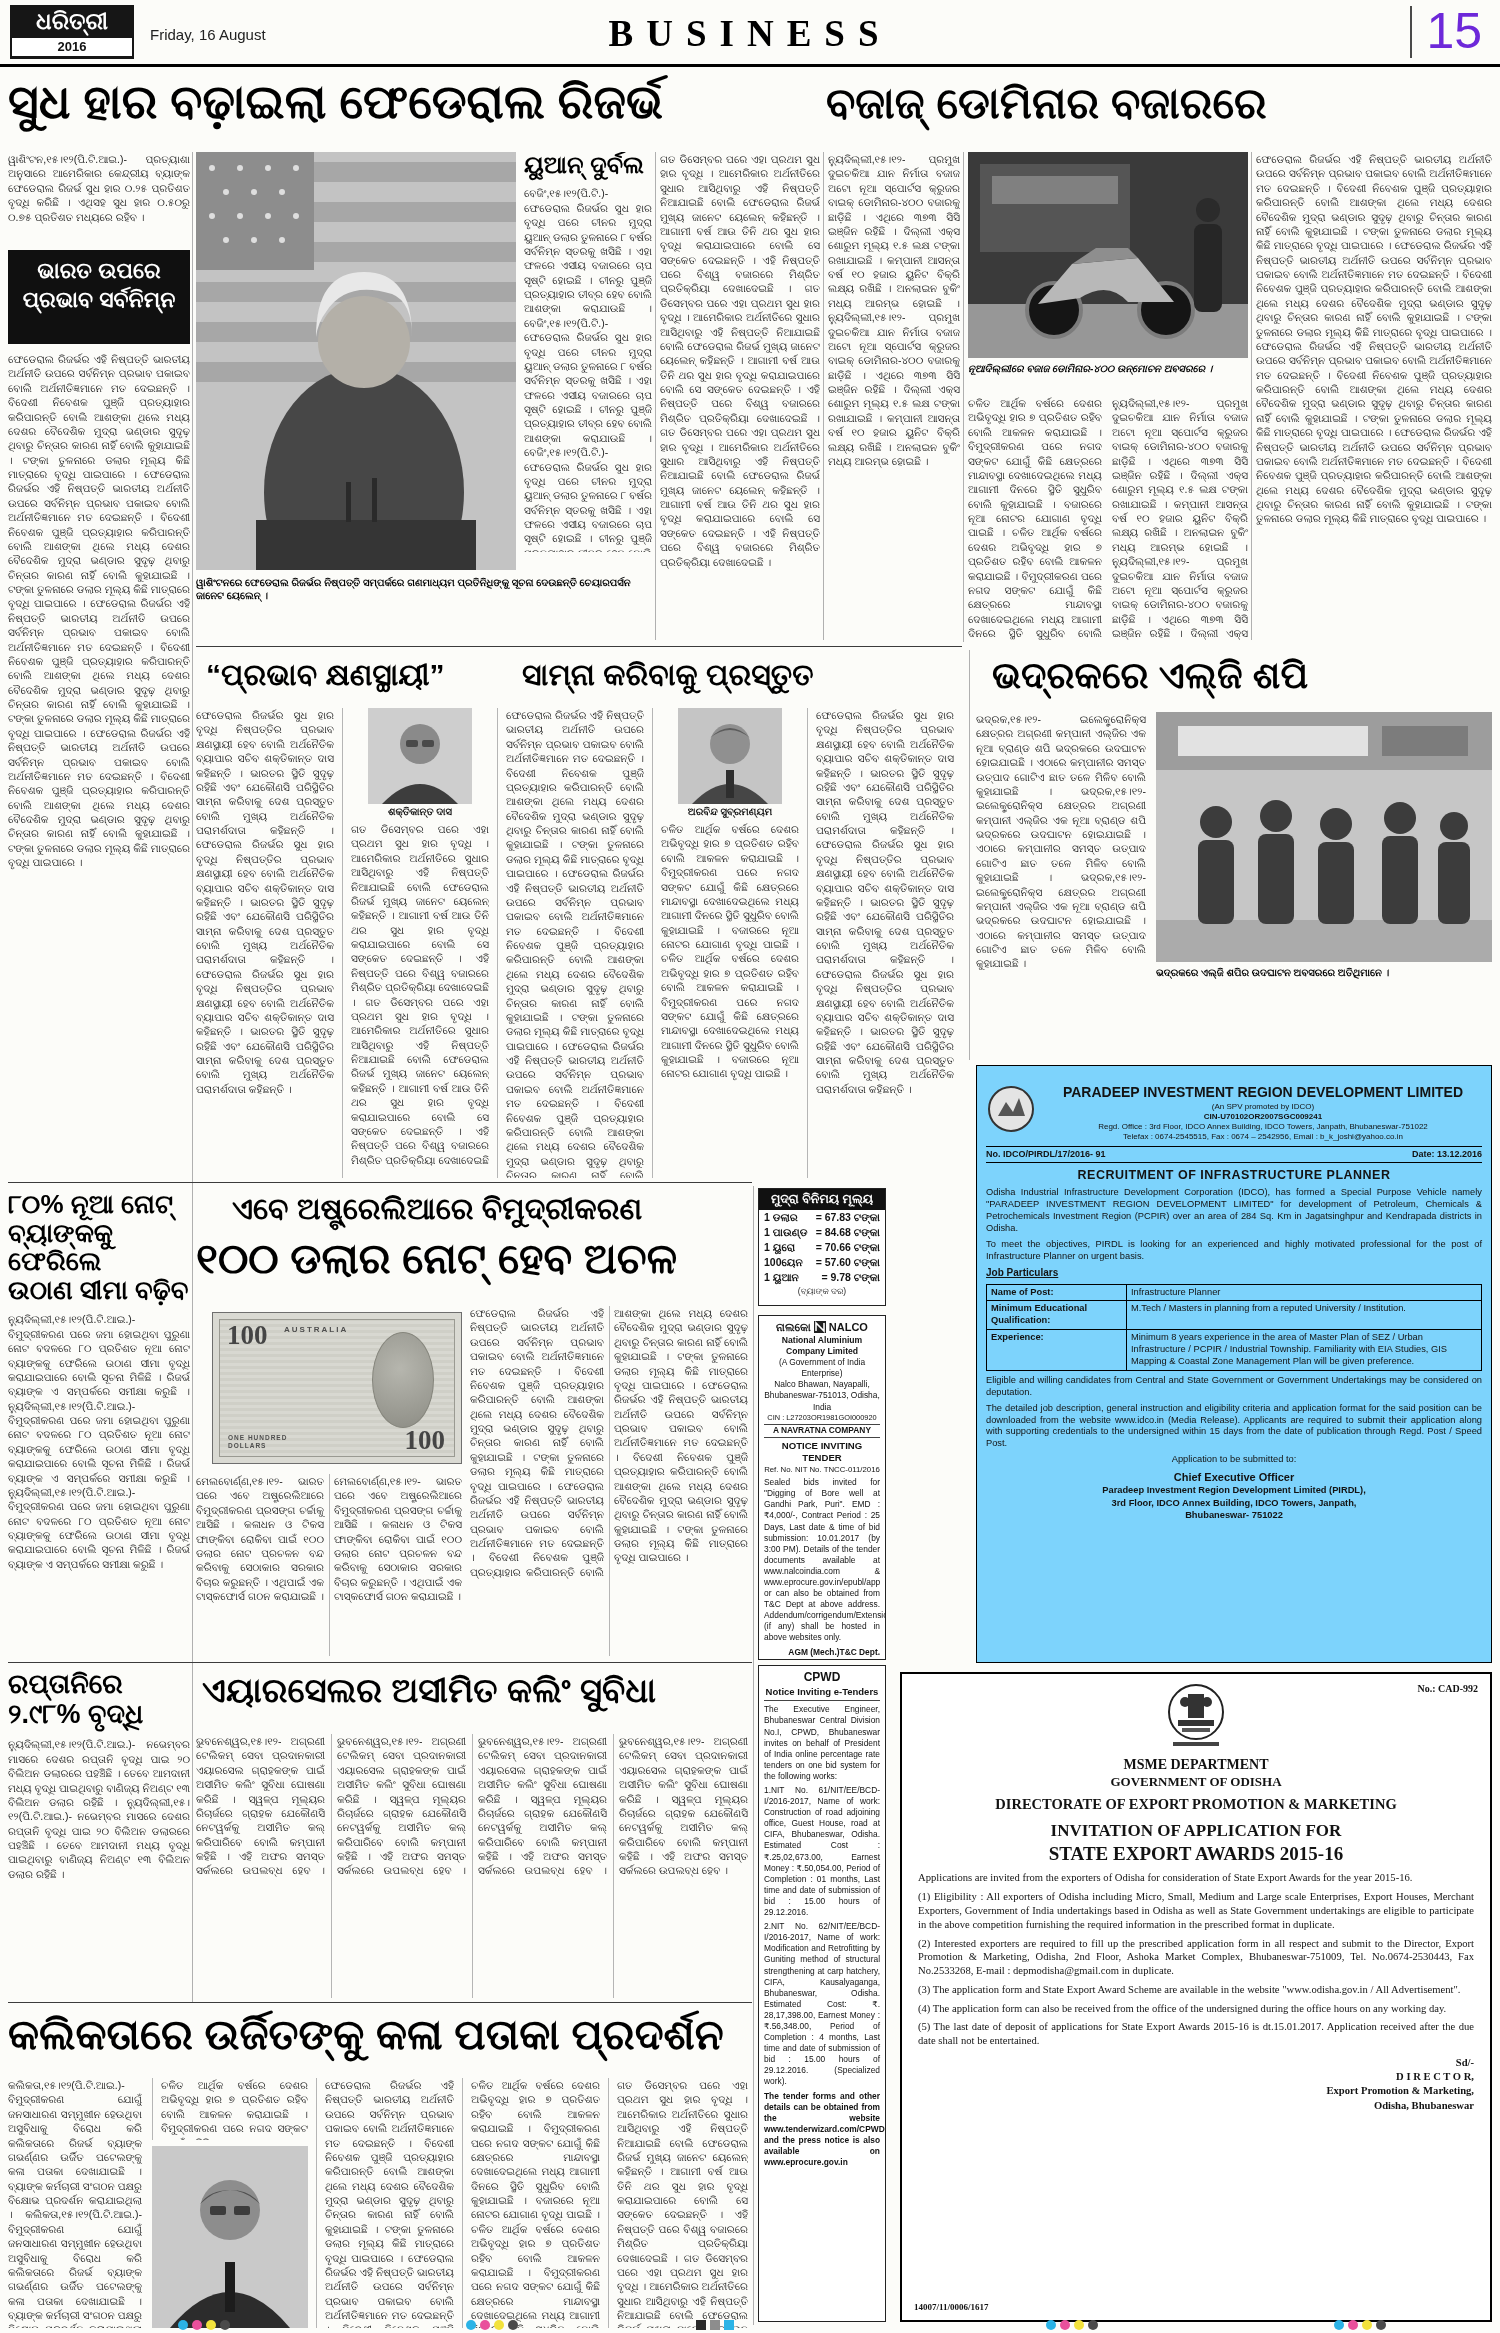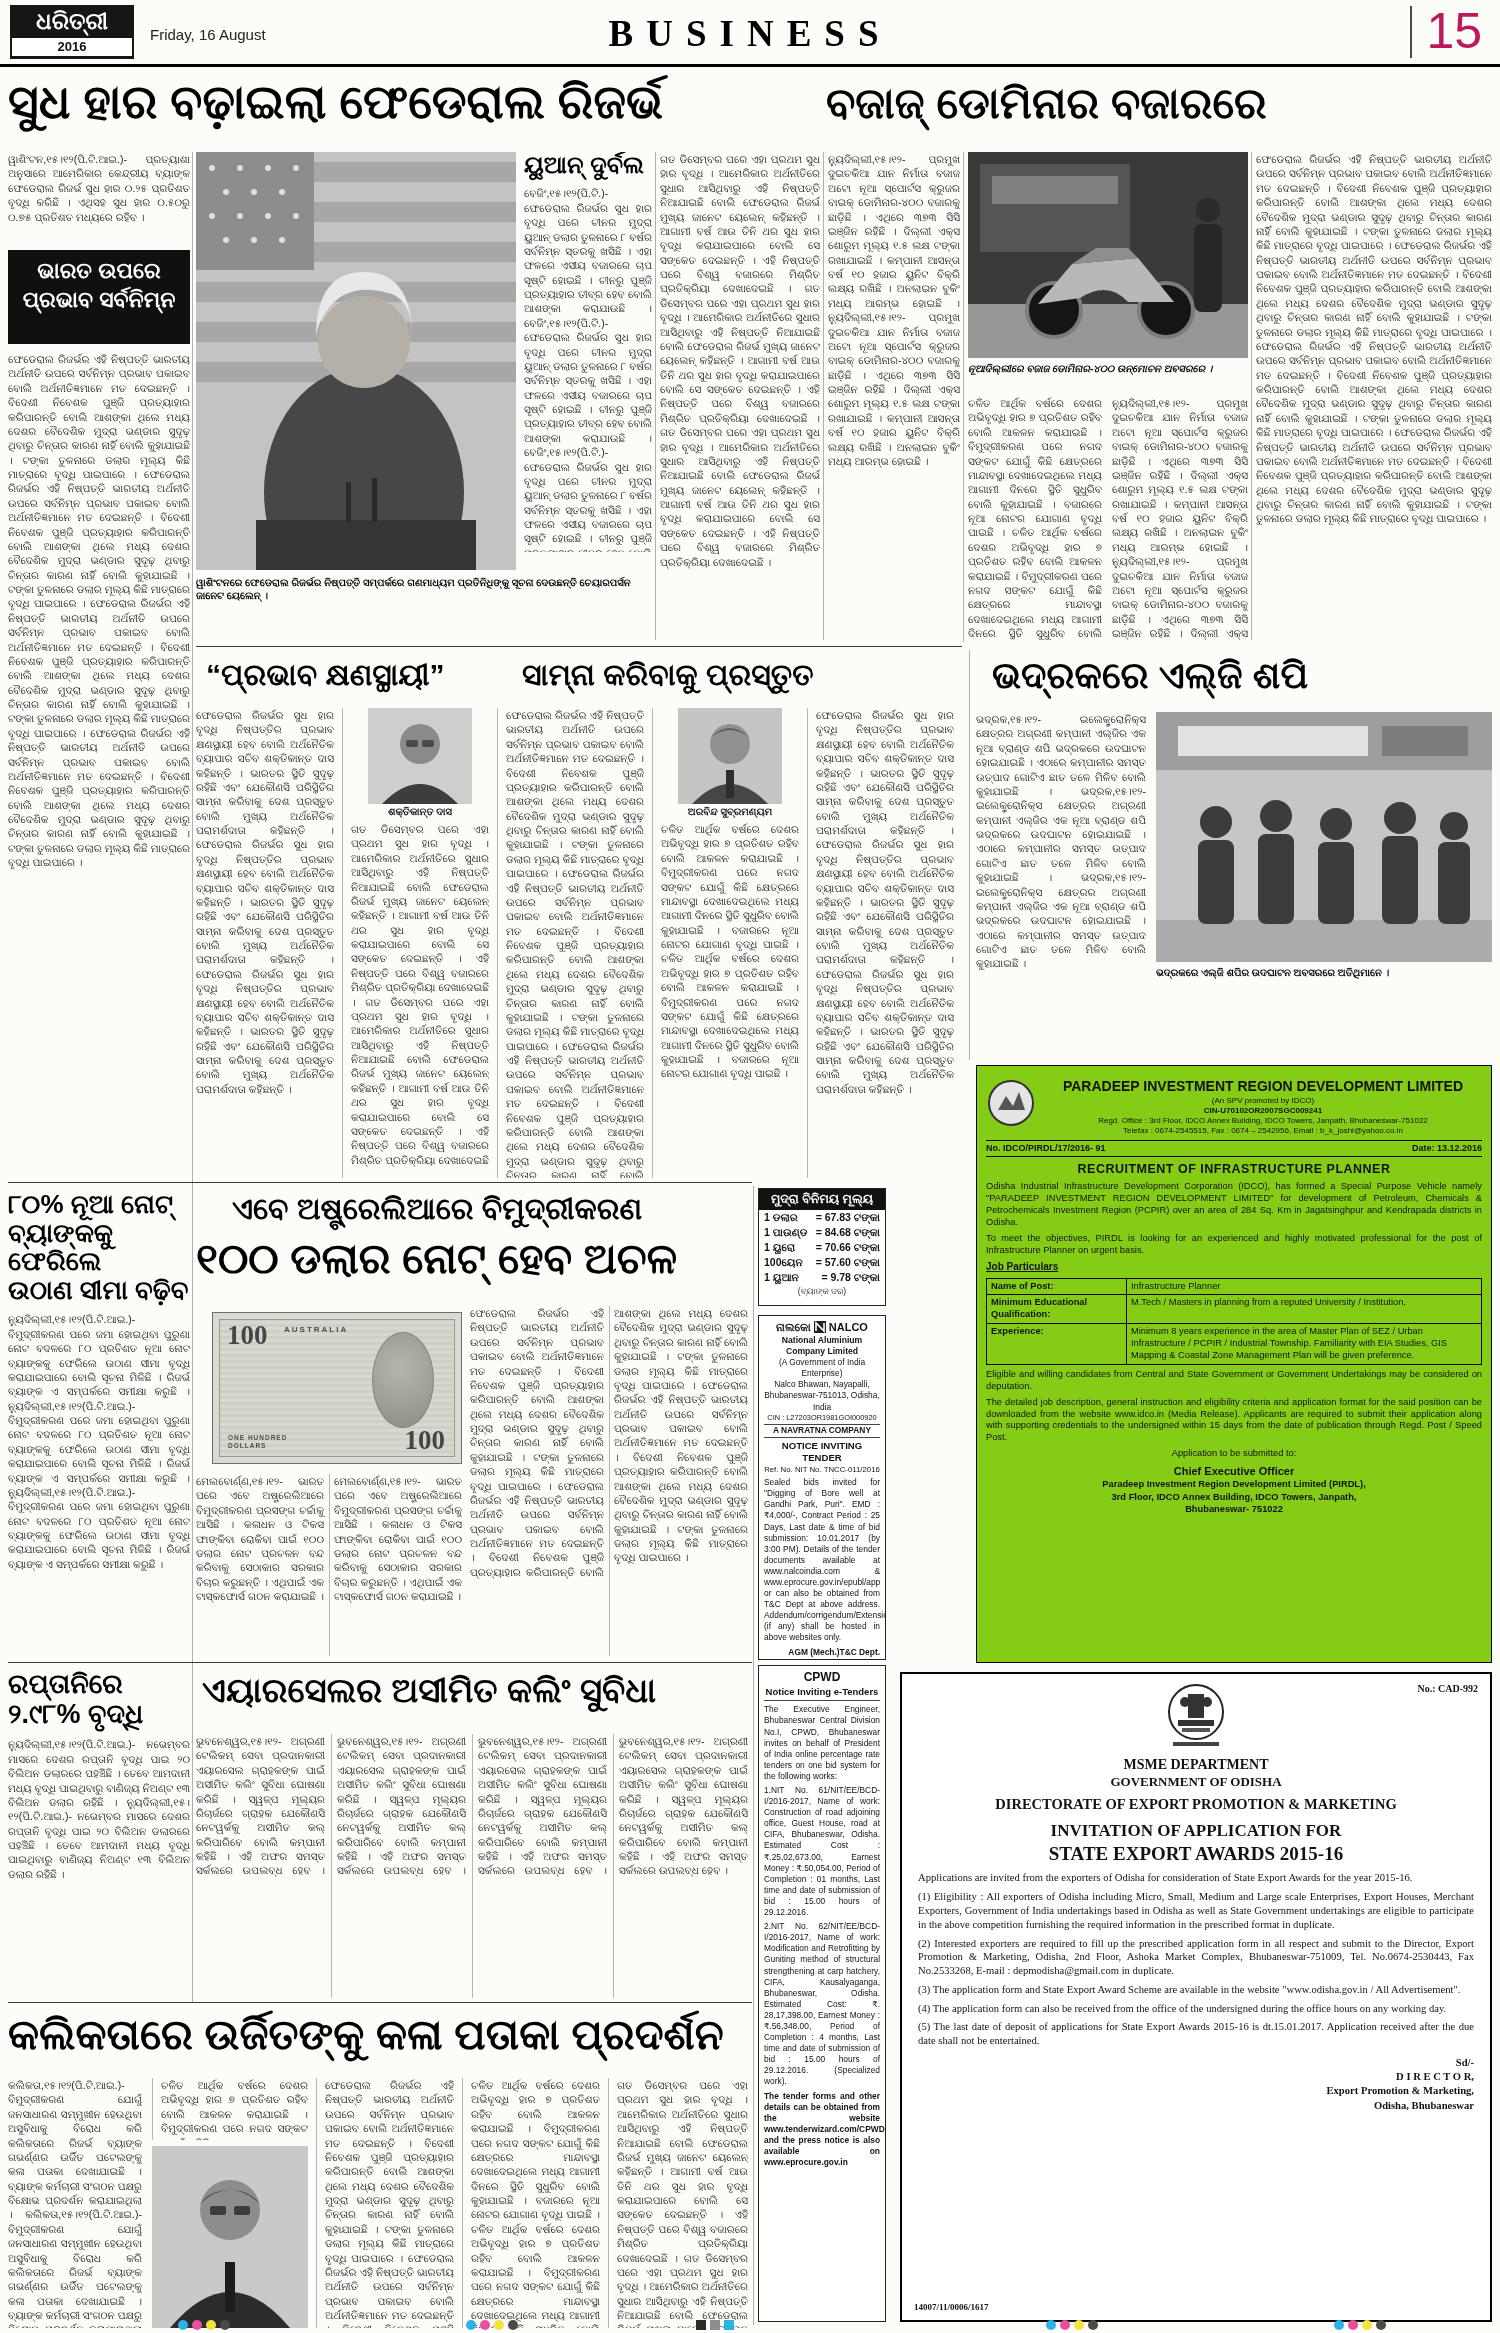--- a/index.html
+++ b/index.html
@@ -15,21 +15,21 @@
   .hr{position:absolute;height:1px;background:#3c3c3c;}
   .photo{overflow:hidden;background:#bdbdbd;}
   .photo svg{display:block;width:100%;height:100%;}
 
   
   .masthead{background:#161616;display:flex;flex-direction:column;text-align:center;}
   .m-title{color:#fff;font-weight:700;font-size:23px;line-height:33px;}
   .m-year{background:#fff;color:#111;font-weight:700;font-size:13px;line-height:18px;border:2px solid #161616;border-top:none;}
   .issue-date{font-size:15px;color:#222;}
   .section-title{font-family:"Liberation Serif","DejaVu Serif",serif;font-weight:700;font-size:37px;letter-spacing:13px;text-align:center;color:#000;}
-  .pageno{font-size:50px;color:#be185d;}
+  .pageno{font-size:50px;color:#6d28d9;}
 
   .impact-box{background:#101010;color:#fff;font-weight:700;font-size:22px;line-height:1.3;text-align:center;padding:7px 4px;height:94px;overflow:hidden;margin-top:6px;}
 
   .feature-cols{display:flex;}
   .fcol{flex:1;padding:0 8px;border-left:1px solid #b5b5b5;overflow:hidden;}
   .fcol:first-child{border-left:none;padding-left:0;}
   .pname{font-size:10px;font-weight:700;text-align:center;margin:2px 0 4px 0;}
 
   
   .curr{border:1px solid #222;background:#fff;overflow:hidden;}
@@ -37,21 +37,21 @@
   .curr-row{display:flex;justify-content:space-between;padding:1px 5px;font-size:10.5px;font-weight:700;}
   .curr-foot{text-align:center;font-size:8.5px;padding-top:1px;color:#222;}
 
   
   .smallad{border:1px solid #222;background:#fff;padding:4px 5px;overflow:hidden;font-size:8.4px;line-height:1.32;text-align:justify;}
   .smallad .c{text-align:center;}
   .adtitle{font-weight:700;font-size:12px;text-align:center;}
   .adsub{font-weight:700;font-size:9.5px;text-align:center;border-bottom:1px solid #444;padding-bottom:2px;margin-bottom:3px;}
 
   
-  .paradeep{border:1.5px solid #000;background:#84cc16;padding:12px 9px;overflow:hidden;font-size:9.3px;line-height:1.28;}
+  .paradeep{border:1.5px solid #000;background:#7dd3fc;padding:18px 9px;overflow:hidden;font-size:9.3px;line-height:1.28;}
   .pd-head{display:flex;gap:8px;align-items:flex-start;}
   .pd-title{font-weight:700;font-size:14px;text-align:center;}
   .pd-small{font-size:8px;text-align:center;line-height:1.25;}
   .pd-ref{display:flex;justify-content:space-between;font-weight:700;font-size:9px;border-top:1px solid #000;border-bottom:1px solid #000;padding:2px 0;margin:4px 0;}
   .pd-recruit{font-weight:700;font-size:12.5px;text-align:center;letter-spacing:.5px;margin:2px 0 4px 0;}
   .pd-table{width:100%;border-collapse:collapse;margin:4px 0;font-size:9.3px;}
   .pd-table td{border:1px solid #000;padding:2px 4px;vertical-align:top;}
   .pd-label{font-weight:700;width:140px;}
   .pd-p{text-align:justify;margin-bottom:4px;}
   .pd-sign{text-align:center;font-weight:700;line-height:1.3;margin-top:4px;}

